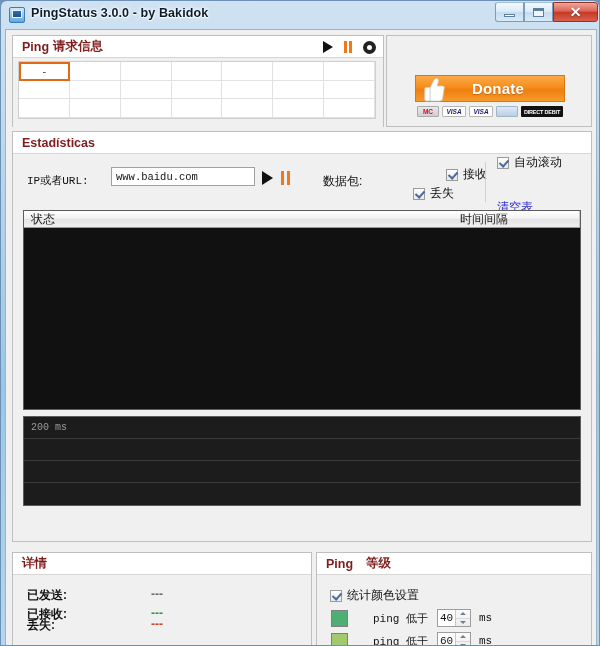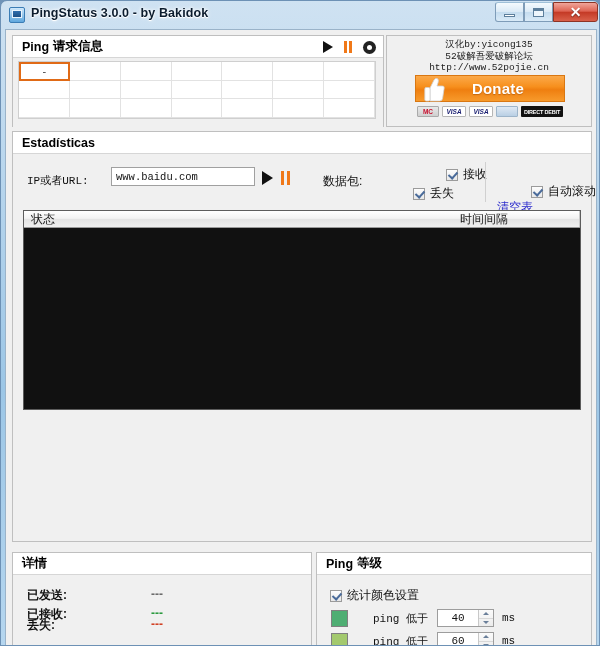--- a/index.html
+++ b/index.html
@@ -100,21 +100,21 @@
   }
   .panel-head {
     height: 22px;
     background: #ffffff;
     border-bottom: 1px solid #d6d6d6;
     display: flex; align-items: center;
     padding: 0 9px;
     box-sizing: border-box;
   }
   .panel-title {
-    font-size: 12.5px; font-weight: bold; color: #000000;
+    font-size: 12.5px; font-weight: bold; color: #7f1d1d;
     white-space: nowrap;
   }
   .panel-body { position: relative; background: #f0f0f0; }
 
   
   #ping-req { left: 6px; top: 5px; width: 372px; height: 92px; }
   #ping-req .panel-head { position: relative; }
   .head-ctrls {
     position: absolute; right: 7px; top: 0; height: 22px;
     display: flex; align-items: center; gap: 11px;
@@ -269,21 +269,21 @@
     content: "";
     position: absolute; left: 3px; top: 0px;
     width: 4px; height: 7px;
     border: solid #4a6b9a;
     border-width: 0 2px 2px 0;
     transform: rotate(42deg);
   }
   .cb-label { font-size: 12px; color: #111; }
   #cb-recv { left: 400px; top: 12px; margin-left: 33px; }
   #cb-lost { left: 400px; top: 31px; }
-  #cb-auto { left: 484px; top: 29px; margin-left: 34px; }
+  #cb-auto { left: 484px; top: 0; }
   #vsep {
     position: absolute; left: 472px; top: 8px;
     width: 1px; height: 40px;
     background: #d0d0d0;
   }
   #link-clear {
     position: absolute; left: 484px; top: 32px;
     font-size: 12px; color: #2b2bcc;
     text-decoration: underline;
     white-space: nowrap;
@@ -366,21 +366,21 @@
     box-sizing: border-box;
     flex: 0 0 auto;
   }
   .lvl-text {
     margin-left: 25px;
     font-family: "Liberation Mono", monospace;
     font-size: 11px; color: #111;
   }
   .spin {
     margin-left: 9px;
-    width: 57px; height: 18px;
+    width: 34px; height: 18px;
     background: #fff;
     border: 1px solid #9d9d9d;
     box-sizing: border-box;
     display: flex; align-items: stretch;
   }
   .spin-val {
     flex: 1; display:flex; align-items:center; justify-content:center;
     font-family: "Liberation Mono", monospace;
     font-size: 11px; color:#111;
   }
@@ -458,25 +458,20 @@
           <div class="cell"></div>
           <div class="cell"></div>
           <div class="cell"></div>
           <div class="cell"></div>
           <div class="cell"></div>
         </div>
       </div>
     </div>
 
     <div class="panel" id="donate">
-      <div id="donate-credit">
-        <div>汉化by:yicong135</div>
-        <div>52破解吾爱破解论坛</div>
-        <div>http://www.52pojie.cn</div>
-      </div>
       <div id="donate-btn">
         <svg id="donate-thumb" viewBox="0 0 22 26">
           <path d="M6 11 L10 3 Q11.6 0.6 13.4 1.6 Q15 2.6 14.2 5.2 L13 9 L18.4 9 Q20.6 9 20.2 11 L18.6 21.4 Q18.2 24 15.6 24 L6 24 Z" fill="#ffffff" stroke="#d1d1d1" stroke-width="0.8"></path>
           <rect x="0.8" y="10.5" width="5.2" height="13.5" rx="1.4" fill="#ffffff" stroke="#d1d1d1" stroke-width="0.8"></rect>
         </svg>
         <span id="donate-label">Donate</span>
       </div>
       <div id="donate-cards">
         <span class="card card-mc">MC</span>
         <span class="card card-visa">VISA</span>
@@ -518,20 +513,26 @@
         </div>
         <div id="link-clear">清空表</div>
 
         <div id="log-list">
           <div id="log-head">
             <span class="log-col" id="log-col-1">状态</span>
             <span class="log-col" id="log-col-0">时间间隔</span>
           </div>
         </div>
 
+        <div id="graph">
+          <div class="gridline" style="top:21px"></div>
+          <div class="gridline" style="top:43px"></div>
+          <div class="gridline" style="top:65px"></div>
+          <div id="graph-ylabel">200 ms</div>
+        </div>
 
       </div>
     </div>
 
     <div class="panel" id="details">
       <div class="panel-head">
         <span class="panel-title">详情</span>
       </div>
       <div class="panel-body" style="height:100px">
         <div class="det-row" style="left:14px; top:12px;">
@@ -550,21 +551,21 @@
           <span class="det-label">连接失败:</span>
           <span class="det-val" style="color:#d14124">---</span>
         </div>
 
       </div>
     </div>
 
     <div class="panel" id="pinglevel">
       <div class="panel-head">
         <span class="panel-title">Ping</span>
-        <span class="panel-title" style="margin-left:4px">等级</span>
+        <span class="panel-title" style="margin-left:13px">等级</span>
       </div>
       <div class="panel-body" style="height:100px">
 
         <div class="cbrow" id="cb-statcolor">
           <span class="cbox checked"></span>
           <span class="cb-label">统计颜色设置</span>
         </div>
 
         <div class="lvl-row" style="left:14px; top:34px;">
           <span class="swatch" style="background:#4fae73"></span>

